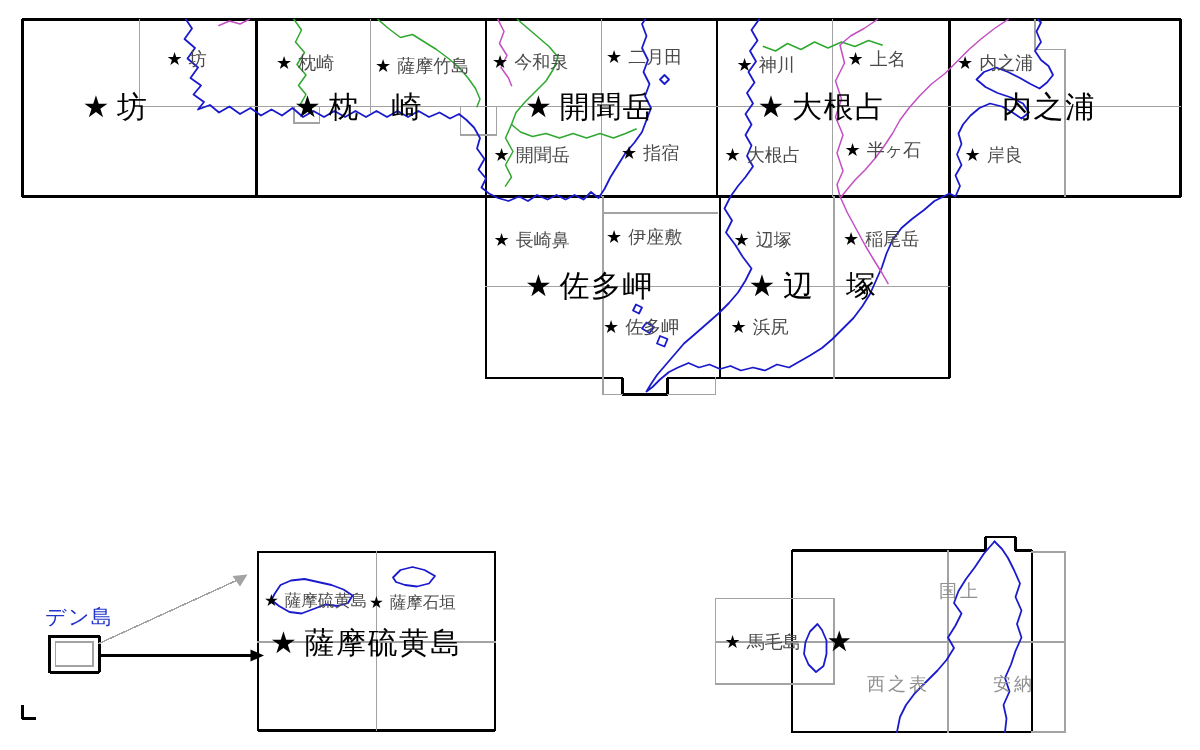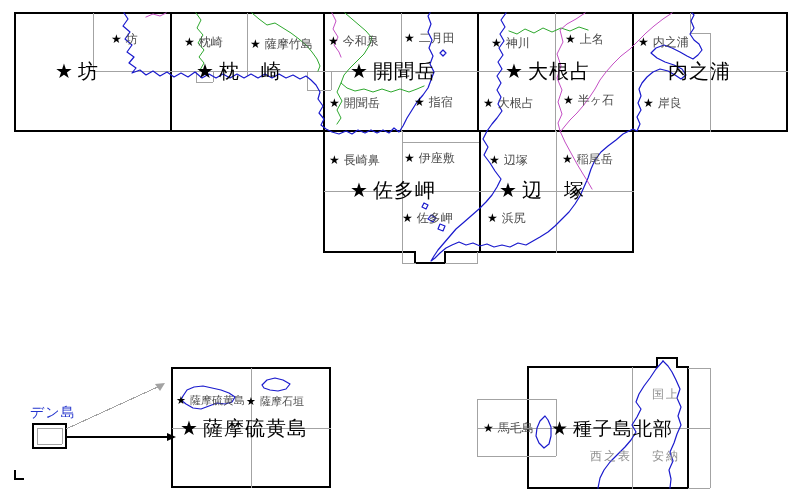--- a/index.html
+++ b/index.html
@@ -110,21 +110,20 @@
       <div class="lbl lbl-large" style="left: 499px; top: 180px; font-size: 20px;">
         <span class="star">★</span>
         <span class="txt">辺　塚</span>
       </div>
       <div class="lbl lbl-large" style="left: 180px; top: 418px; font-size: 20px;">
         <span class="star">★</span>
         <span class="txt">薩摩硫黄島</span>
       </div>
       <div class="lbl lbl-large" style="left: 551px; top: 419px; font-size: 19px;">
         <span class="star">★</span>
-        <span class="txt">種子島北部</span>
       </div>
       <div class="lbl lbl-small" style="left: 111px; top: 33px; font-size: 12px;">
         <span class="star">★</span>
         <span class="txt">坊</span>
       </div>
       <div class="lbl lbl-small" style="left: 184px; top: 36px; font-size: 12px;">
         <span class="star">★</span>
         <span class="txt">枕崎</span>
       </div>
       <div class="lbl lbl-small" style="left: 250px; top: 38px; font-size: 12px;">
@@ -200,26 +199,26 @@
         <span class="txt">薩摩硫黄島</span>
       </div>
       <div class="lbl lbl-small" style="left: 246px; top: 396px; font-size: 11px;">
         <span class="star">★</span>
         <span class="txt">薩摩石垣</span>
       </div>
       <div class="lbl lbl-small" style="left: 483px; top: 422px; font-size: 12px;">
         <span class="star">★</span>
         <span class="txt">馬毛島</span>
       </div>
-      <div class="lbl lbl-area" style="left: 652px; top: 388px; font-size: 12px;">
+      <div class="lbl lbl-area" style="left: 626px; top: 388px; font-size: 12px;">
         <span class="txt" style="margin-left: 0px;">国上</span>
       </div>
       <div class="lbl lbl-area" style="left: 578px; top: 450px; font-size: 12px;">
-        <span class="txt" style="margin-left: 12px;">西之表</span>
+        <span class="txt" style="margin-left: 0px;">西之表</span>
       </div>
       <div class="lbl lbl-area" style="left: 650px; top: 450px; font-size: 12px;">
-        <span class="txt" style="margin-left: 2px;">安納</span>
+        <span class="txt" style="margin-left: 12px;">安納</span>
       </div>
       <div class="lbl lbl-note" style="left: 26px; top: 405px; font-size: 14px;">
         <span class="txt" style="margin-left: 4px;">デン島</span>
       </div>
     </div>
 </div>
 
 </body></html>

